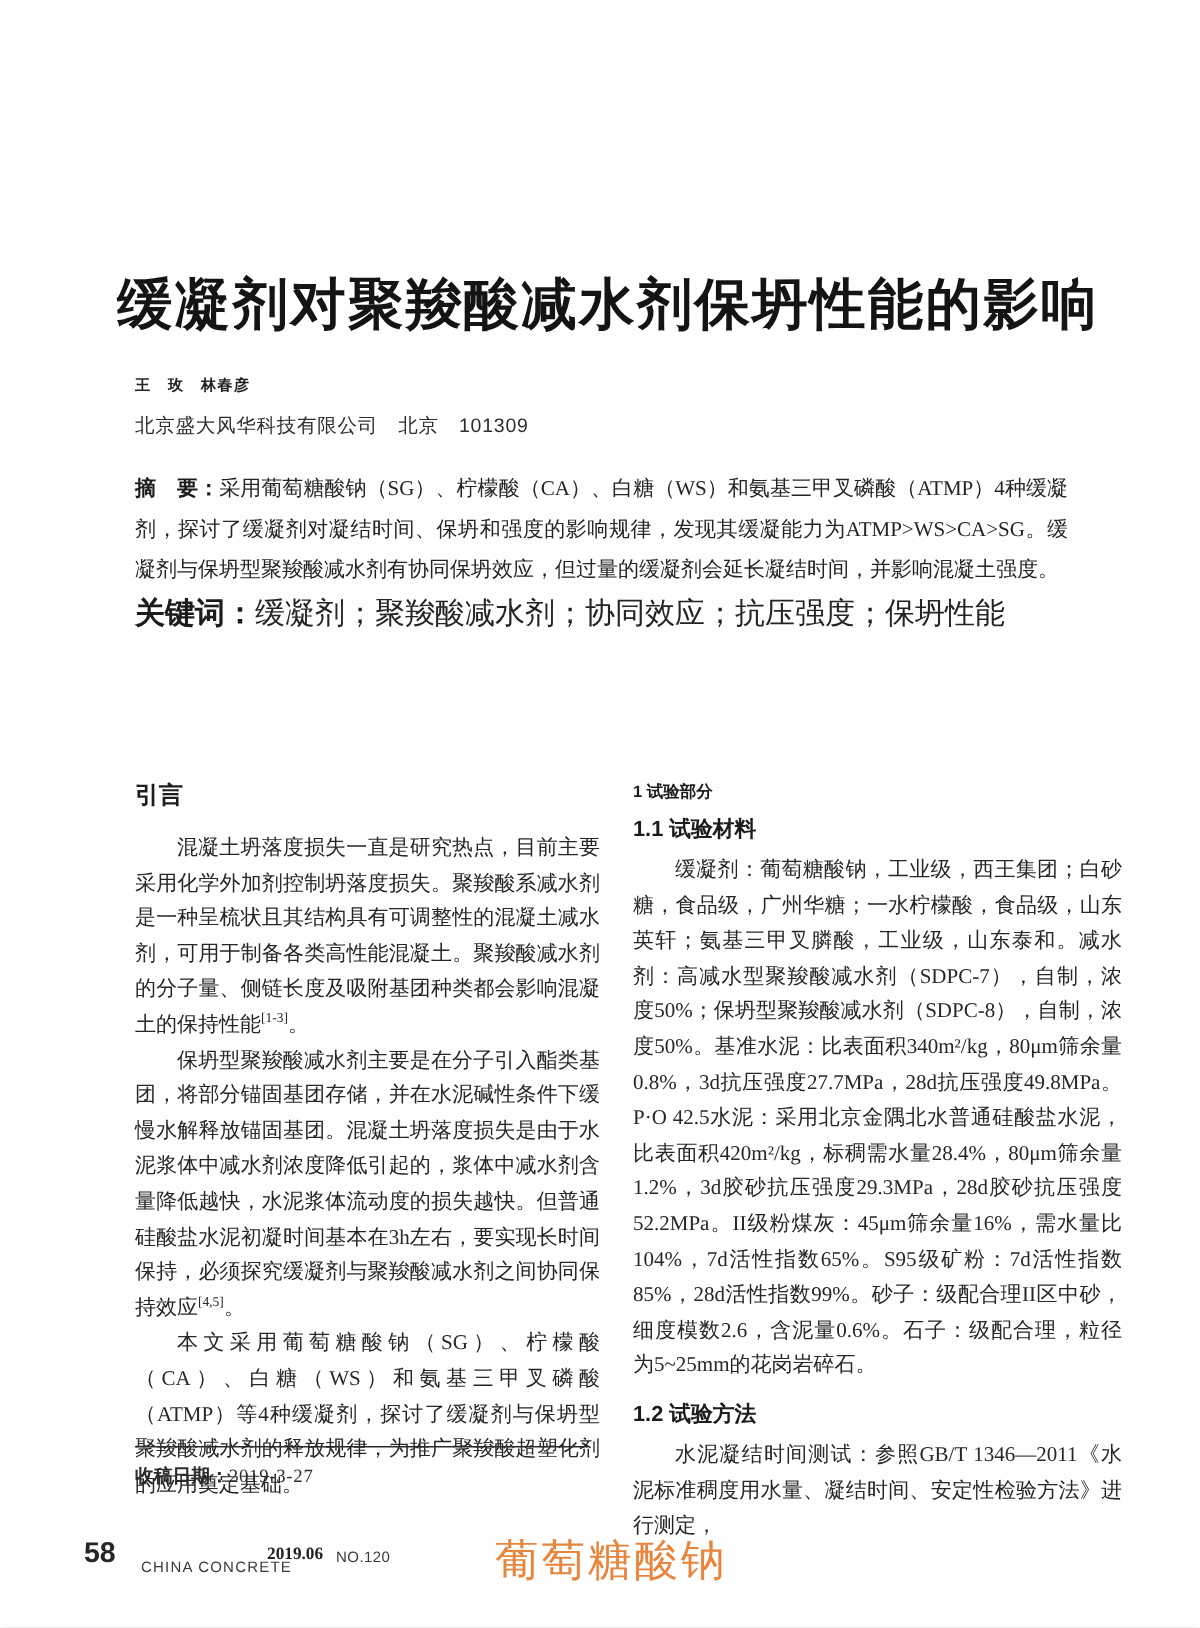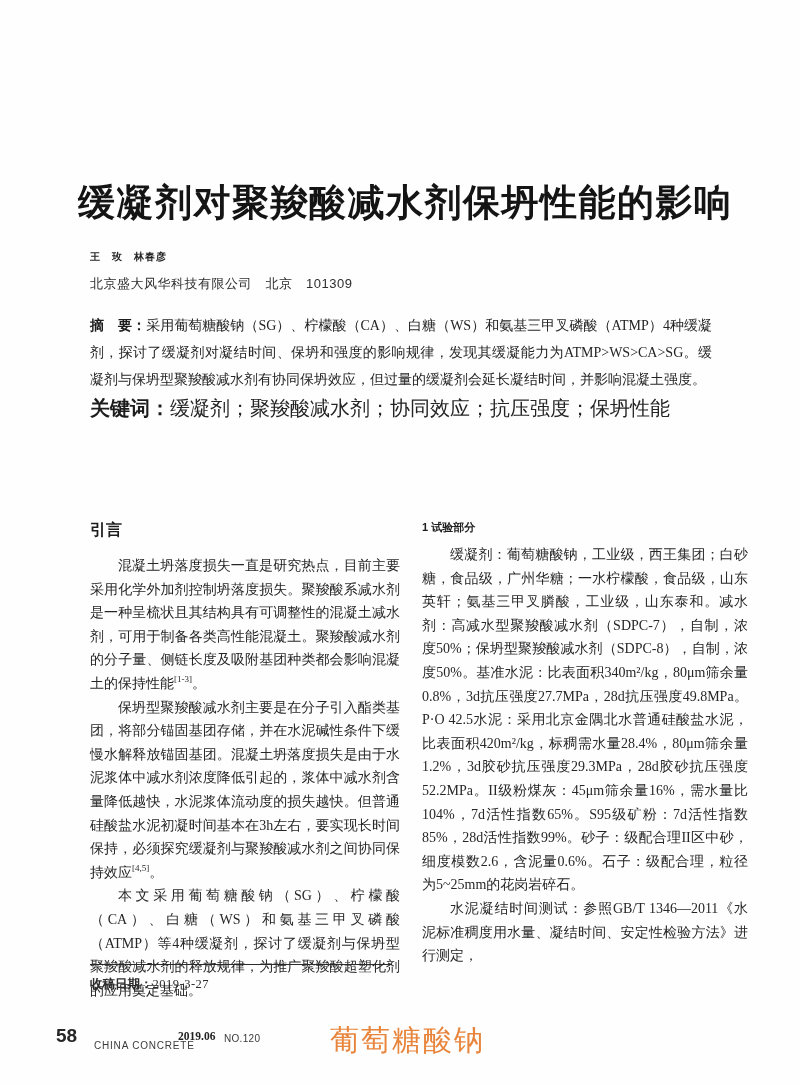--- a/index.html
+++ b/index.html
@@ -85,21 +85,23 @@
 
   <div class="columns">
     <div class="col-left">
       <h2 class="h-intro">引言</h2>
       <p class="body"><span>混凝土坍落度损失一直是研究热点，目前主要采用化学外加剂控制坍落度损失。聚羧酸系减水剂是一种呈梳状且其结构具有可调整性的混凝土减水剂，可用于制备各类高性能混凝土。聚羧酸减水剂的分子量、侧链长度及吸附基团种类都会影响混凝土的保持性能</span><sup>[1-3]</sup><span>。</span></p>
       <p class="body"><span>保坍型聚羧酸减水剂主要是在分子引入酯类基团，将部分锚固基团存储，并在水泥碱性条件下缓慢水解释放锚固基团。混凝土坍落度损失是由于水泥浆体中减水剂浓度降低引起的，浆体中减水剂含量降低越快，水泥浆体流动度的损失越快。但普通硅酸盐水泥初凝时间基本在3h左右，要实现长时间保持，必须探究缓凝剂与聚羧酸减水剂之间协同保持效应</span><sup>[4,5]</sup><span>。</span></p>
       <p class="body"><span>本文采用葡萄糖酸钠（SG）、柠檬酸（CA）、白糖（WS）和氨基三甲叉磷酸（ATMP）等4种缓凝剂，探讨了缓凝剂与保坍型聚羧酸减水剂的释放规律，为推广聚羧酸超塑化剂的应用奠定基础。</span></p>
     </div>
     <div class="col-right">
       <h2 class="h-sec">1 试验部分</h2>
+      <h3 class="h-sub first">1.1 试验材料</h3>
       <p class="body"><span>缓凝剂：葡萄糖酸钠，工业级，西王集团；白砂糖，食品级，广州华糖；一水柠檬酸，食品级，山东英轩；氨基三甲叉膦酸，工业级，山东泰和。减水剂：高减水型聚羧酸减水剂（SDPC-7），自制，浓度50%；保坍型聚羧酸减水剂（SDPC-8），自制，浓度50%。基准水泥：比表面积340m²/kg，80μm筛余量0.8%，3d抗压强度27.7MPa，28d抗压强度49.8MPa。P·O 42.5水泥：采用北京金隅北水普通硅酸盐水泥，比表面积420m²/kg，标稠需水量28.4%，80μm筛余量1.2%，3d胶砂抗压强度29.3MPa，28d胶砂抗压强度52.2MPa。II级粉煤灰：45μm筛余量16%，需水量比104%，7d活性指数65%。S95级矿粉：7d活性指数85%，28d活性指数99%。砂子：级配合理II区中砂，细度模数2.6，含泥量0.6%。石子：级配合理，粒径为5~25mm的花岗岩碎石。</span></p>
+      <h3 class="h-sub">1.2 试验方法</h3>
       <p class="body"><span>水泥凝结时间测试：参照GB/T 1346—2011《水泥标准稠度用水量、凝结时间、安定性检验方法》进行测定，</span></p>
     </div>
   </div>
 
   <div class="received">
     <span class="lbl">收稿日期：</span><span class="date">2019-3-27</span>
   </div>
 
   <div class="page-num">58</div>
   <div class="journal">CHINA CONCRETE</div>

